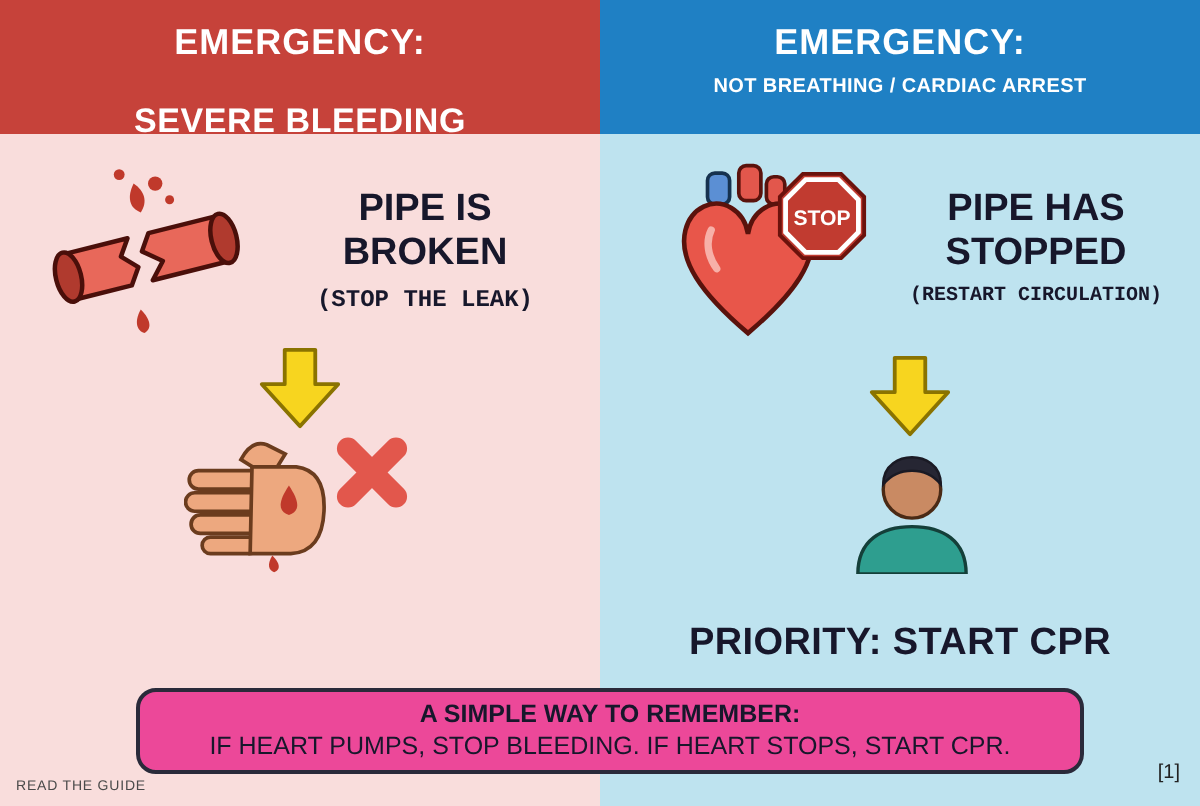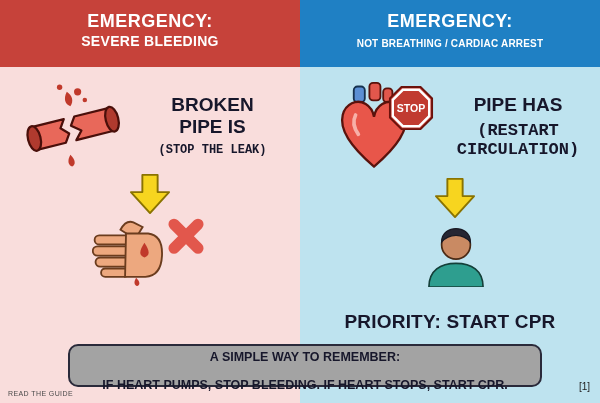--- a/index.html
+++ b/index.html
@@ -10,36 +10,36 @@
 
   .panel { position:absolute; top:0; height:403px; width:300px; }
   .panel.left  { left:0;   background:#F9DDDC; }
   .panel.right { left:300px; background:#BEE3EF; }
 
   .header { position:absolute; top:0; left:0; width:300px; height:67px;
             color:#ffffff; text-align:center; padding-top:11px; }
   .panel.left  .header { background:#C6423A; }
   .panel.right .header { background:#1F80C4; }
   .header .h1 { font-size:18px; font-weight:bold; letter-spacing:.5px; }
-  .panel.left  .header .h2 { font-size:14px;   font-weight:bold; margin-top:1px; letter-spacing:.3px; }
+  .panel.left  .header .h2 { font-size:17px;   font-weight:bold; margin-top:19px; letter-spacing:.3px; }
   .panel.right .header .h2 { font-size:10px; font-weight:bold; margin-top:6px; letter-spacing:.2px; }
 
   .abs { position:absolute; }
 
   .step-title { font-size:19px; font-weight:bold; color:#17172B; line-height:1.15; text-align:center; }
   .step-sub   { font-size:12px; font-weight:bold; color:#17172B; text-align:center; margin-top:5px;font-family:Liberation Mono, monospace; }
 
   .priority { width:300px; text-align:center; font-size:19px; font-weight:bold;
               color:#17172B; line-height:1.18; letter-spacing:.2px; }
 
   .reminder { position:absolute; left:68px; top:344px; width:474px; height:43px;
-              background:#a3a3a3; border:2px solid #2A2A3A; border-radius:10px;
+              background:#ec4899; border:2px solid #2A2A3A; border-radius:10px;
               text-align:center; padding-top:4px; }
   .reminder .r1 { font-size:12.5px; font-weight:bold; color:#17172B; }
-  .reminder .r2 { font-size:12.5px; font-weight:bold; color:#17172B; margin-top:14px; }
+  .reminder .r2 { font-size:12.5px; font-weight:normal; color:#17172B; margin-top:2px; }
 
   .footer-left  { position:absolute; left:8px;  top:390px; font-size:7px;
                   letter-spacing:.4px; color:#4A4A4A; }
   .footer-right { position:absolute; right:10px; top:381px; font-size:10px; color:#222222; }
 
   svg text { font-family:"Liberation Sans", sans-serif; }
 </style>
 </head>
 <body>
 
@@ -61,22 +61,22 @@
       </g>
       <path d="M52 12 C48 20 50 26 56 28 C60 22 58 16 52 12 Z" fill="#C0392B"></path>
       <circle cx="64" cy="12" r="4" fill="#C0392B"></circle>
       <circle cx="44" cy="7" r="3" fill="#C0392B"></circle>
       <circle cx="72" cy="21" r="2.5" fill="#C0392B"></circle>
       <path d="M56 82 C52 89 54 94 58 95 C62 93 62 88 56 82 Z" fill="#C0392B"></path>
     </svg>
 
     <div class="abs" style="left:130px; top:94px; width:165px;">
       <div class="step-title">
+        <div>PIPE IS</div>
         <div>BROKEN</div>
-        <div>PIPE IS</div>
       </div>
       <div class="step-sub">(STOP THE LEAK)</div>
     </div>
 
     <svg class="abs" style="left:128px; top:173px;" width="44" height="42" viewBox="0 0 46 44">
       <path d="M15 2 L31 2 L31 20 L43 20 L23 42 L3 20 L15 20 Z" fill="#F7D51F" stroke="#8A7300" stroke-width="2" stroke-linejoin="round"></path>
     </svg>
 
     <svg class="abs" style="left:92px; top:215px;" width="116" height="72" viewBox="0 0 124 78">
       <g stroke="#E2574C" stroke-width="12" stroke-linecap="round">
@@ -116,22 +116,23 @@
 
     <svg class="abs" style="left:88px; top:85px;" width="46" height="46" viewBox="0 0 48 48">
       <polygon points="14,2 34,2 46,14 46,34 34,46 14,46 2,34 2,14" fill="#C13B30" stroke="#6B120C" stroke-width="2"></polygon>
       <polygon points="15.5,5 32.5,5 43,15.5 43,32.5 32.5,43 15.5,43 5,32.5 5,15.5" fill="none" stroke="#FFFFFF" stroke-width="2.5"></polygon>
       <text x="24" y="28.5" text-anchor="middle" font-size="11" font-weight="bold" fill="#FFFFFF">STOP</text>
     </svg>
 
     <div class="abs" style="left:138px; top:94px; width:160px;">
       <div class="step-title">
         <div>PIPE HAS</div>
+        <div>STOPPED</div>
       </div>
-      <div class="step-sub" style="font-size:17px;">(RESTART CIRCULATION)</div>
+      <div class="step-sub" style="font-size:10px;">(RESTART CIRCULATION)</div>
     </div>
 
     <svg class="abs" style="left:133px; top:177px;" width="44" height="42" viewBox="0 0 46 44">
       <path d="M15 2 L31 2 L31 20 L43 20 L23 42 L3 20 L15 20 Z" fill="#F7D51F" stroke="#8A7300" stroke-width="2" stroke-linejoin="round"></path>
     </svg>
 
     <svg class="abs" style="left:122px; top:221px;" width="68" height="66" viewBox="0 0 80 78">
       <path d="M8 78 C8 58 22 50 40 50 C58 50 72 58 72 78 Z" fill="#2E9E8F" stroke="#143F39" stroke-width="2"></path>
       <circle cx="40" cy="28" r="17" fill="#C98A63" stroke="#4A2A15" stroke-width="2"></circle>
       <path d="M23 25 C23 13 33 9 40 9 C47 9 57 13 57 25 C52 19 46 17 40 17 C34 17 28 19 23 25 Z" fill="#262633" stroke="#1A1A24" stroke-width="1.5"></path>

